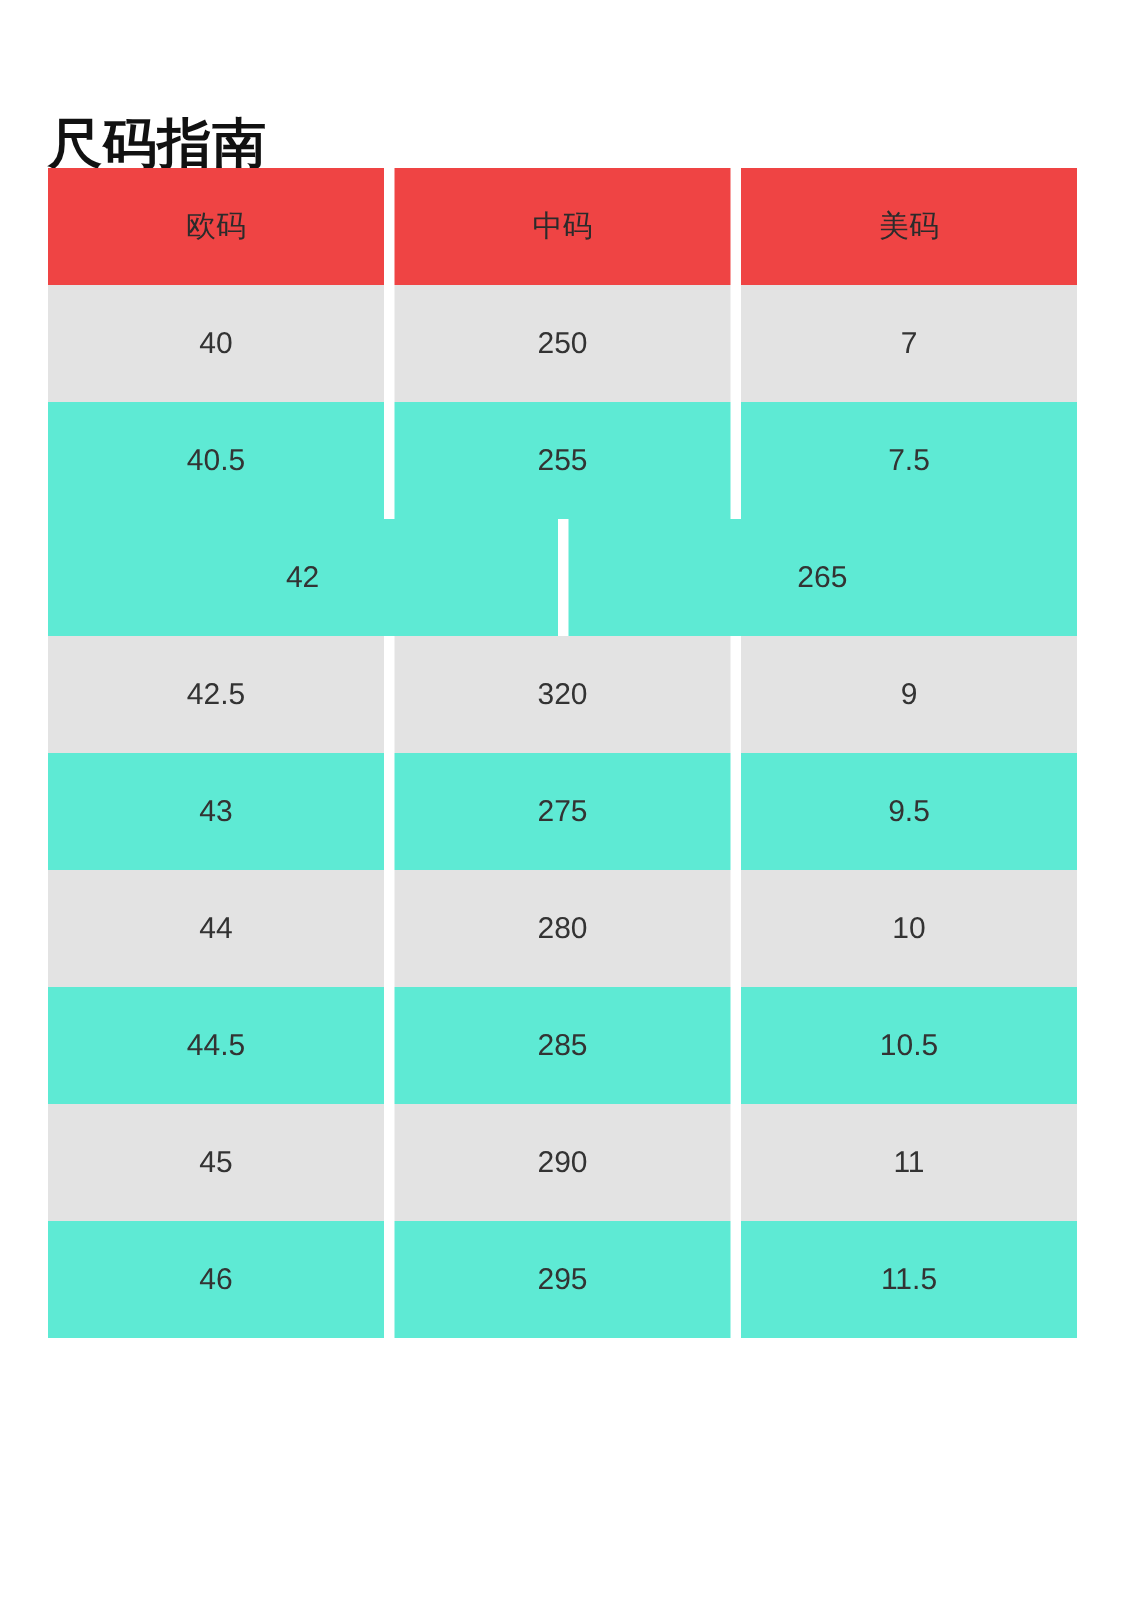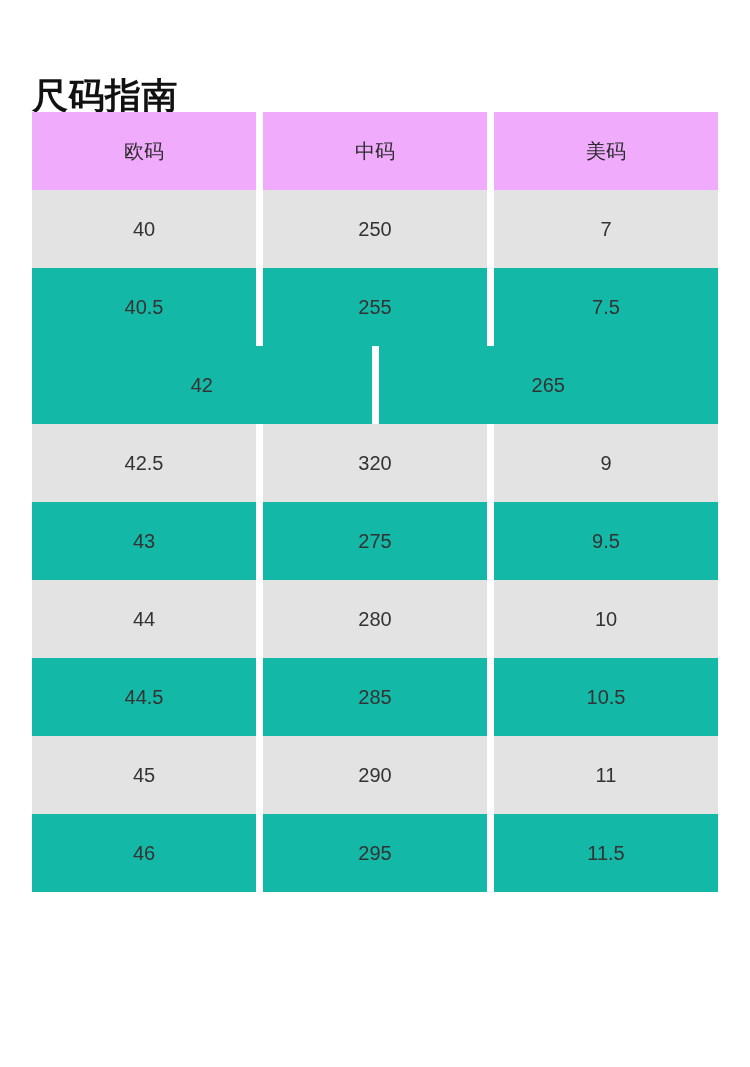--- a/index.html
+++ b/index.html
@@ -58,31 +58,31 @@
     display: flex;
     align-items: center;
     justify-content: center;
     font-size: 20px;
     color: #333333;
     line-height: 1;
     background: #f6f6f6;
   }
 
   .table-row.head .table-cell {
-    background: #f0abfc;
+    background: #ef4444;
     color: #2b2b2b;
   }
 
   .table-row.shade .table-cell {
     background: #e3e3e3;
     text-align: center;
   }
 
   .table-row.plain .table-cell {
-    background: #14b8a6;
+    background: #5eead4;
   }
 </style>
 </head>
 <body>
 
 <div class="page">
 
   <h1 class="page-title">尺码指南</h1>
 
   <div class="size-table">

